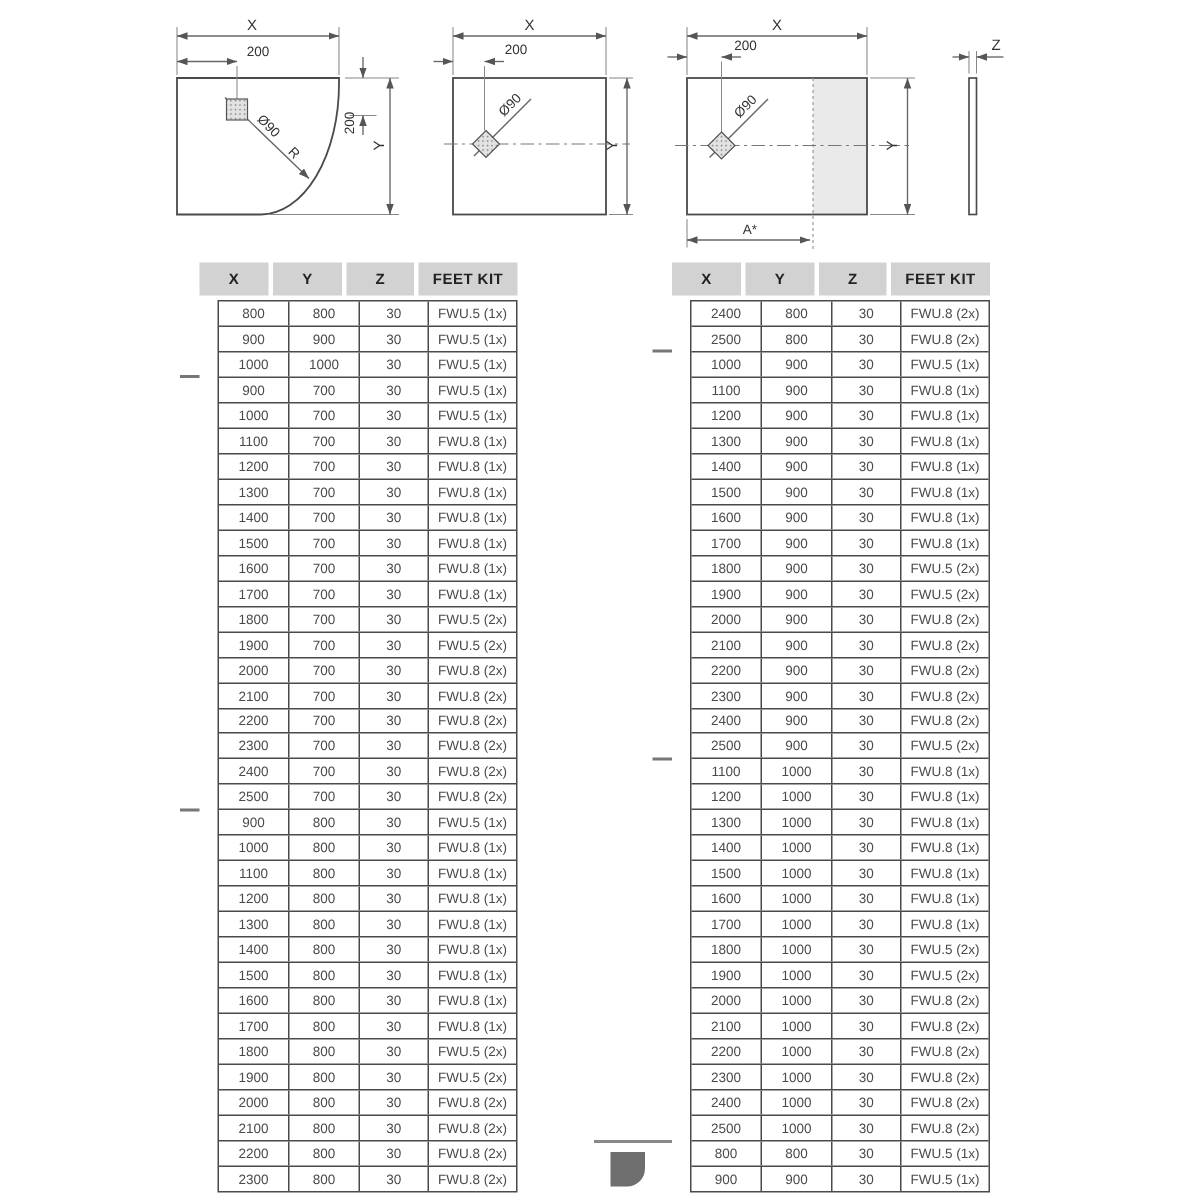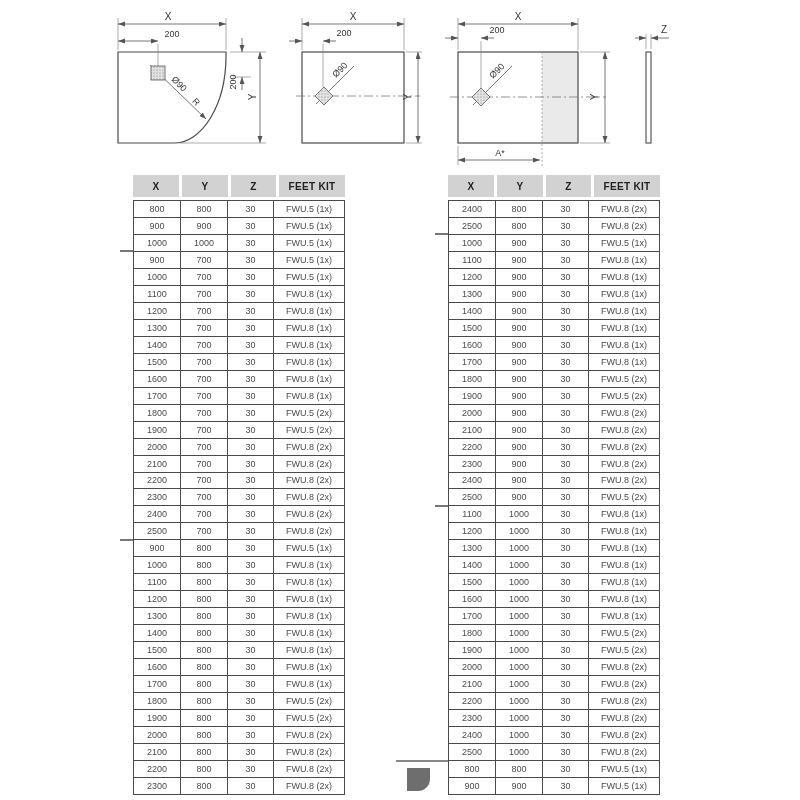--- a/index.html
+++ b/index.html
@@ -14,21 +14,21 @@
   .drawings text{fill:var(--ink);font-family:"Liberation Sans",sans-serif;}
   .dimtxt{font-size:9px;}
   .dimletter{font-size:10px;}
 
   .table-wrap{position:absolute;top:175px;width:212px;}
   .wrap-left{left:133px;}
   .wrap-right{left:448px;}
   .thead{display:grid;grid-template-columns:46px 46px 45px 1fr;gap:3px;height:22px;margin-bottom:3px;}
   .th{background:var(--hdr);display:flex;align-items:center;justify-content:center;
       font-weight:bold;font-size:10px;color:#222;letter-spacing:.3px;}
-  .tbody{display:flex;flex-direction:column;height:595px;border:1px solid var(--bdr);background:#fff;}
+  .tbody{display:flex;flex-direction:column;height:595px;border:1px solid var(--bdr);background:#fff;margin-left:12px;}
   .tr{flex:1;display:grid;grid-template-columns:47px 47px 46px 1fr;border-bottom:1px solid var(--bdr);}
   .tr:last-child{border-bottom:none;}
   .td{display:flex;align-items:center;justify-content:center;font-size:9px;color:var(--cell);
       border-right:1px solid var(--bdr);overflow:hidden;white-space:nowrap;}
   .td:last-child{border-right:none;}
 
   .tick{position:absolute;left:-13px;width:13px;height:2px;background:#777;}
   .sec-line{position:absolute;left:-52px;width:52px;height:2px;background:#888;}
   .quad-icon{position:absolute;left:-41px;width:23px;height:23px;background:var(--icon);
       border-radius:0 0 12px 0;}

